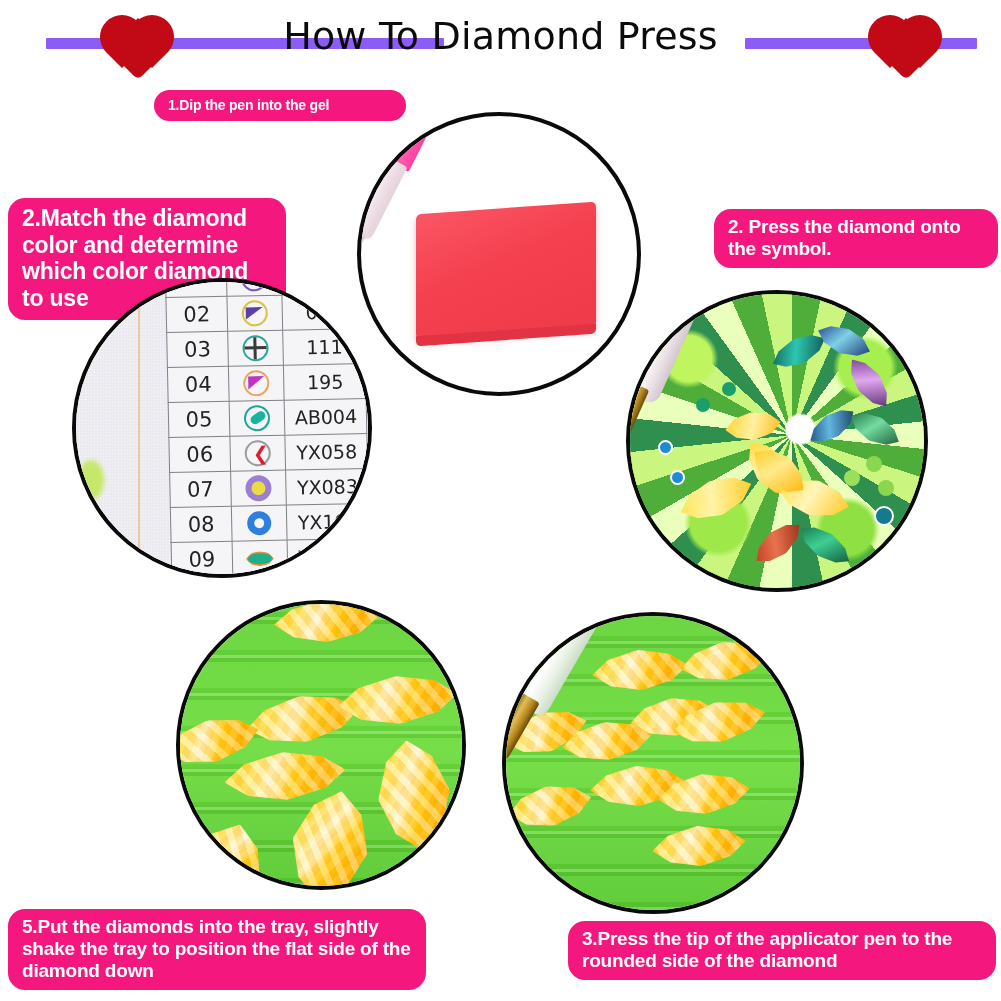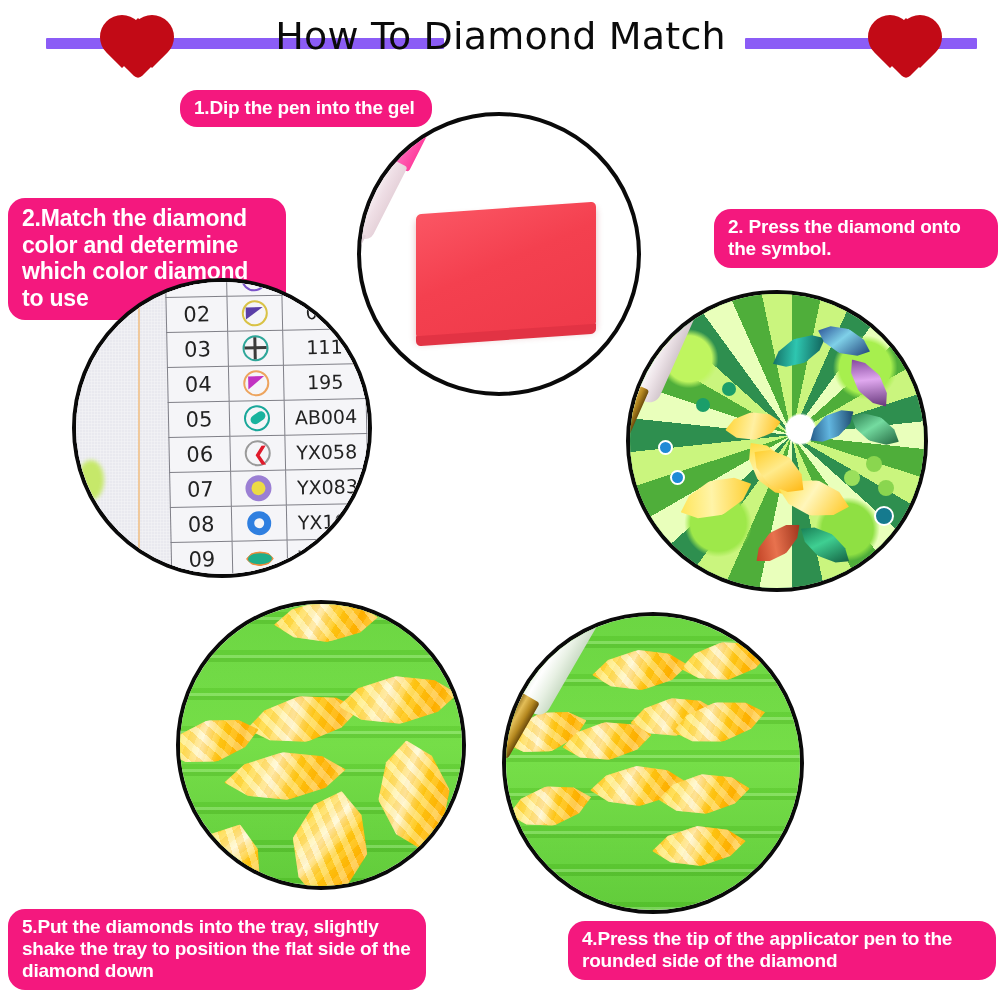--- a/index.html
+++ b/index.html
@@ -21,21 +21,21 @@
   #heart-right{left:868px;top:11px;}
   #page-title{position:absolute;left:0;top:14px;width:1001px;text-align:center;
               font-size:38px;font-weight:400;color:#0b0b0b;letter-spacing:.2px;
               font-family:"DejaVu Sans",sans-serif;}
 
   
   .label{position:absolute;background:#f4187e;color:#ffffff;border-radius:17px;
          font-weight:700;line-height:1.16;letter-spacing:-.2px;
          padding:7px 14px 8px 14px;box-sizing:border-box;
          font-family:"Liberation Sans",sans-serif;}
-  #label-1{left:180px;top:90px;width:252px;font-size:19px;}
+  #label-1{left:154px;top:90px;width:252px;font-size:14px;}
   #label-2{left:8px;top:198px;width:278px;font-size:23px;}
   #label-5{left:714px;top:209px;width:284px;font-size:19px;}
   #label-3{left:8px;top:909px;width:418px;font-size:19px;}
   #label-4{left:568px;top:921px;width:428px;font-size:19px;}
 
   
   .circle{position:absolute;border-radius:50%;border:4px solid #0a0a0a;
           overflow:hidden;background:#ffffff;box-sizing:border-box;}
   #circle-1{left:357px;top:112px;width:284px;height:284px;}
   #circle-2{left:72px;top:278px;width:300px;height:300px;}
@@ -138,28 +138,28 @@
     <div class="lobe l1"></div>
       <div class="lobe l2"></div>
       <div class="stem"></div>
   </div>
   <div class="heart" id="heart-right">
     <div class="lobe l1"></div>
       <div class="lobe l2"></div>
       <div class="stem"></div>
   </div>
 
-  <div id="page-title">How To Diamond Match</div>
+  <div id="page-title">How To Diamond Press</div>
 </div>
 
 <div class="label" id="label-1">1.Dip the pen into the gel</div>
 <div class="label" id="label-2">2.Match the diamond color and determine which color diamond to use</div>
 <div class="label" id="label-5">2.  Press the diamond onto the symbol.</div>
 <div class="label" id="label-3">5.Put the diamonds into the tray, slightly shake the tray to position the flat side of the diamond down</div>
-<div class="label" id="label-4">4.Press the tip of the applicator pen to the rounded side of the diamond</div>
+<div class="label" id="label-4">3.Press the tip of the applicator pen to the rounded side of the diamond</div>
 
 <div class="circle" id="circle-1">
   <div class="cin">
     <div class="gel-pad"></div>
     <div class="pen1">
       <div class="cap"></div>
         <div class="barrel"></div>
       <div class="tipcone"></div>
     </div>
   </div>

